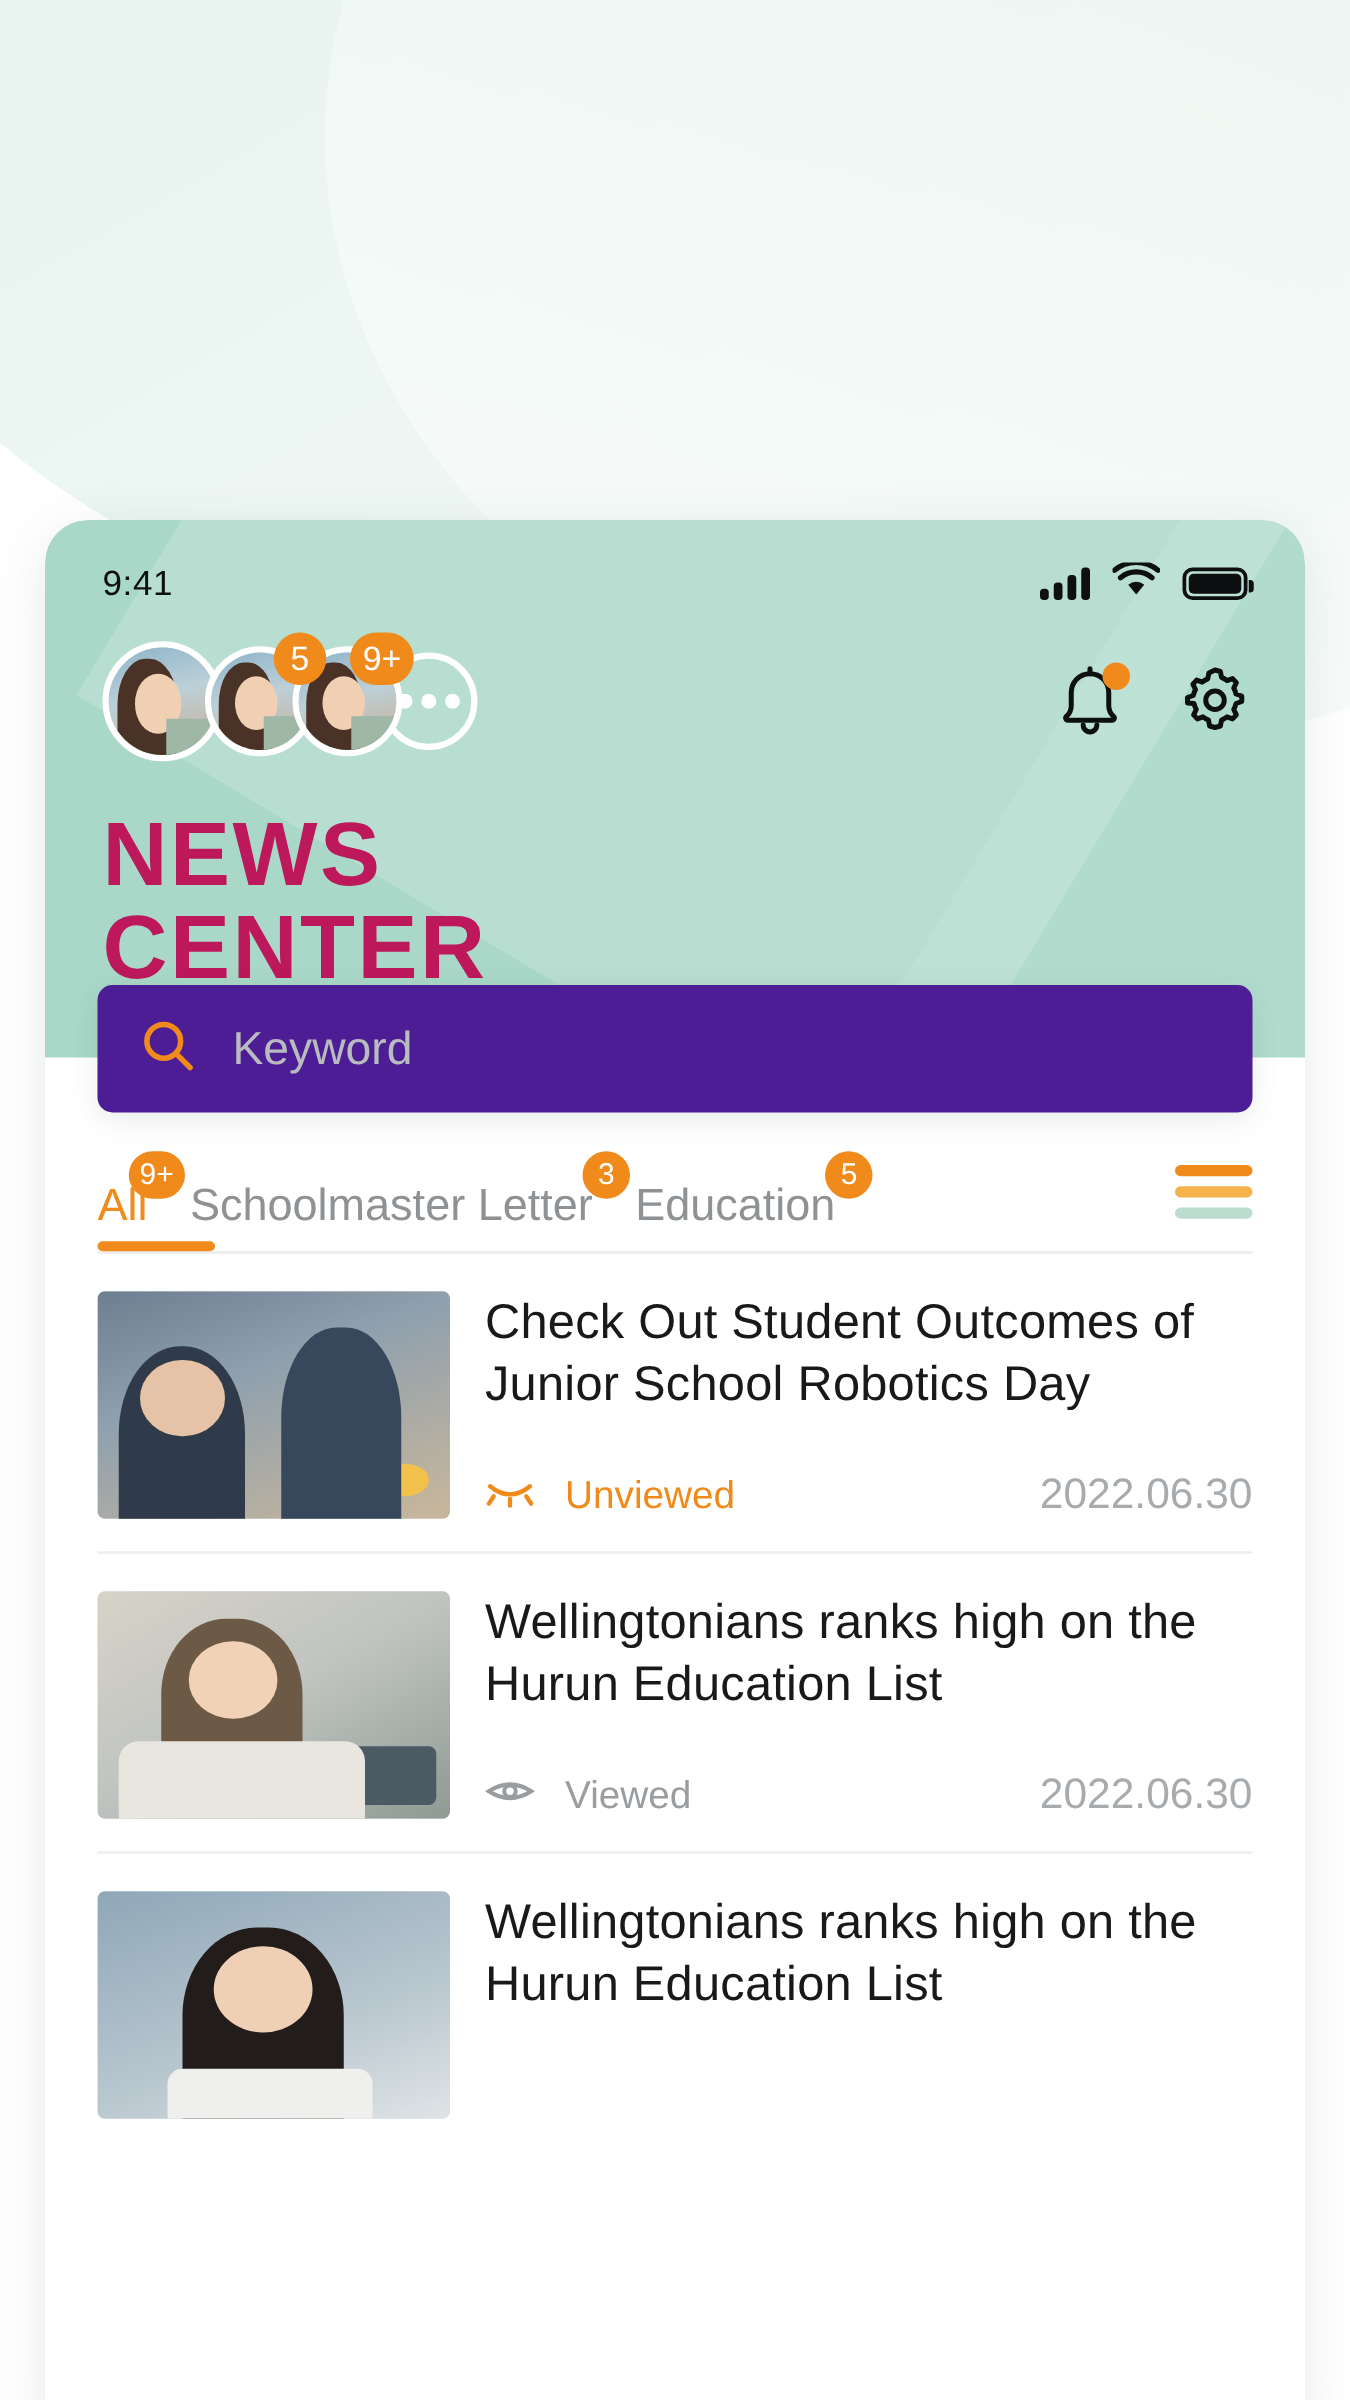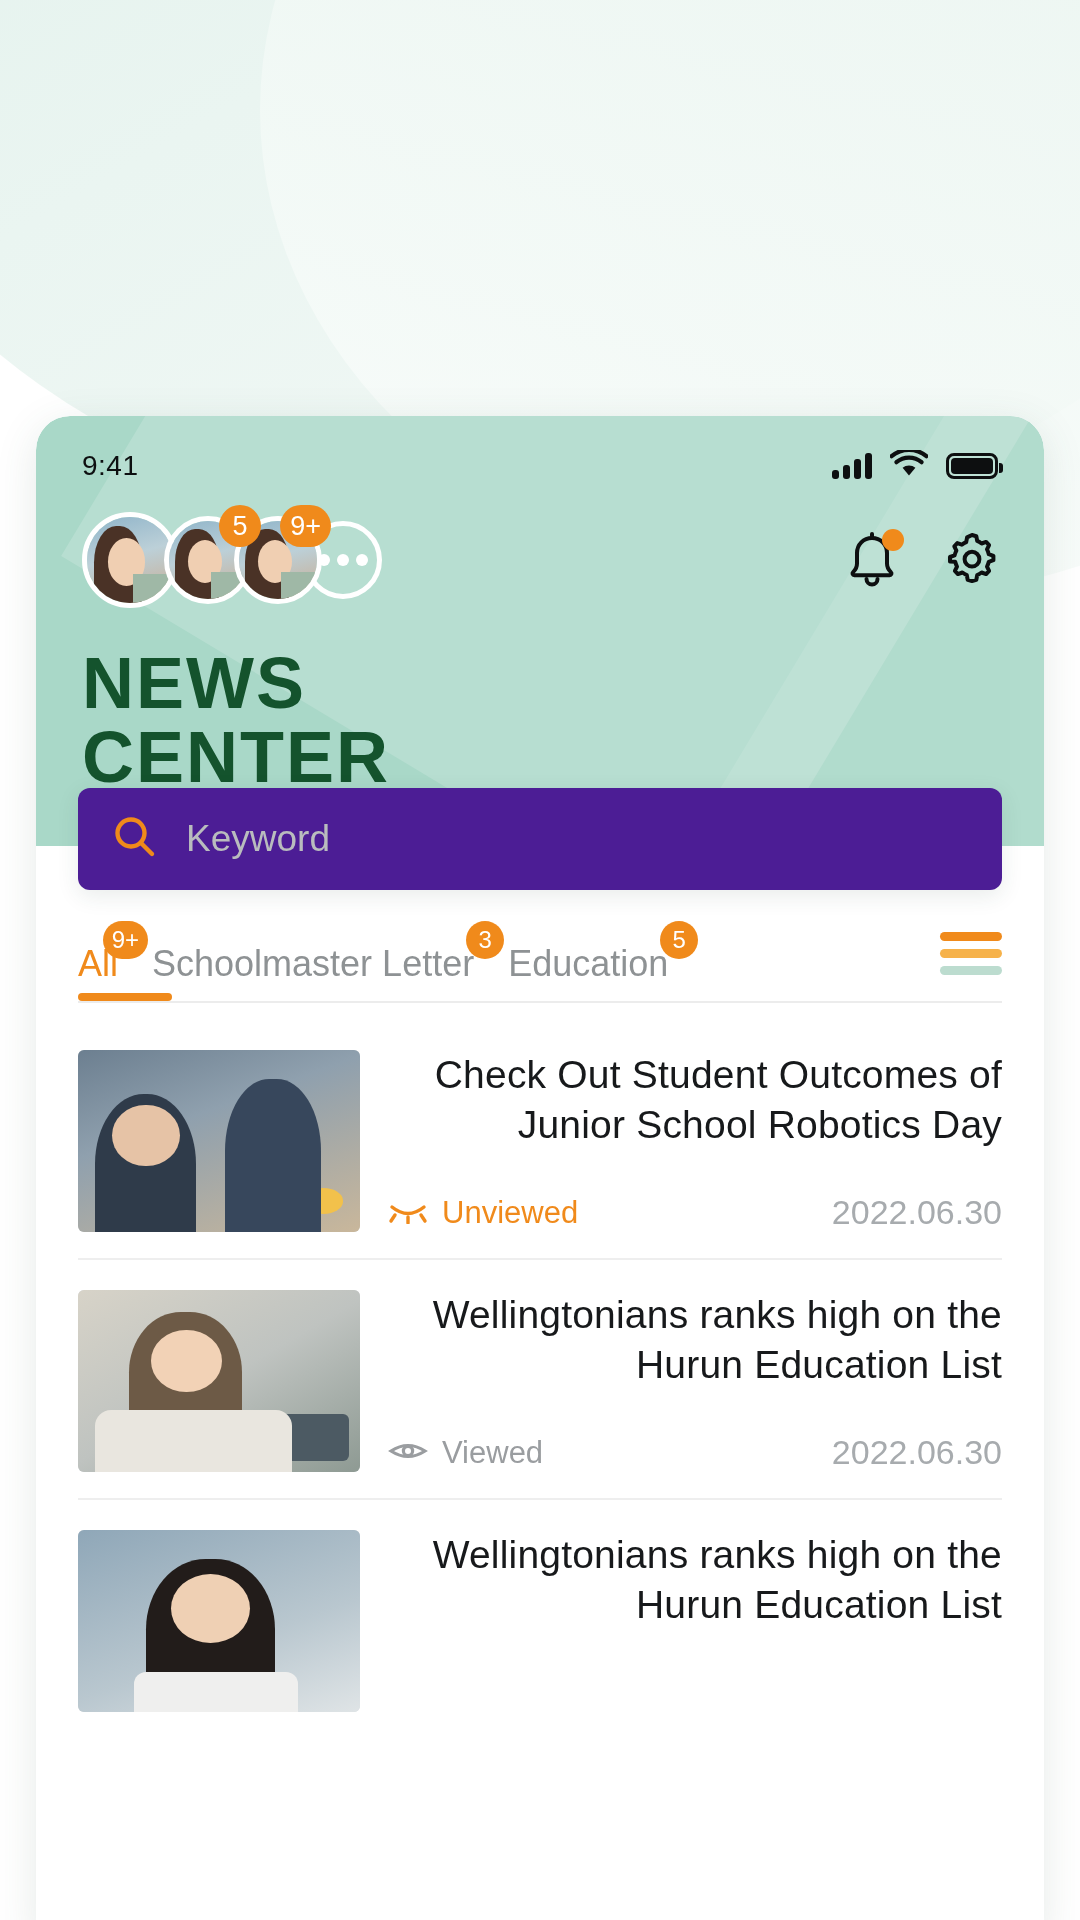--- a/index.html
+++ b/index.html
@@ -123,21 +123,21 @@
   .bell-dot {
     position:absolute; right:-4px; top:-2px; width:22px; height:22px;
     border-radius:50%; background:#f08a1b;
   }
 
   
   .hero-title {
     position:relative; z-index:3;
     margin:38px 0 0 46px;
     font-size:72px; line-height:74px; font-weight:800;
-    color:#14532d; letter-spacing:2px;
+    color:#be185d; letter-spacing:2px;
     font-family:"Liberation Sans",sans-serif;
   }
   .hero-title span { display:block; }
 
   
   .search-wrap { position:relative; z-index:6; margin-top:-58px; padding:0 42px; }
   .search-box {
     height:102px; background:#4c1d95; border-radius:12px;
     display:flex; align-items:center; padding:0 34px;
     box-shadow:0 6px 22px rgba(40,70,60,.10);
@@ -165,37 +165,37 @@
     font-size:24px; line-height:38px; text-align:center;
   }
   .tab-menu { margin-left:auto; margin-bottom:18px; width:62px; }
   .tab-menu i { display:block; height:9px; border-radius:5px; margin-bottom:8px; }
   .tab-menu i:nth-child(1){background:#f08a1b;}
   .tab-menu i:nth-child(2){background:#f6b24a;}
   .tab-menu i:nth-child(3){background:#bcdccf;}
   .tabs-rule { margin:0 42px; height:2px; background:#ececec; }
 
   
-  .news-list { padding:17px 42px;text-align:right; }
+  .news-list { padding:0 42px; }
   .news-item { display:flex; gap:28px; padding:30px 0 26px 0; position:relative; }
   .news-item + .news-item { border-top:2px solid #eeeeee; }
   .thumb {
     width:282px; height:182px; border-radius:6px; overflow:hidden;
     flex:0 0 auto; position:relative; background:#d9dde0;
   }
   .news-body { flex:1 1 auto; display:flex; flex-direction:column; }
   .news-title {
     font-size:39px; line-height:50px; color:#17191b; font-weight:400;
     letter-spacing:.2px;
   }
   .news-meta {
     margin-top:auto; display:flex; align-items:center; justify-content:space-between;
     padding-top:18px;
   }
-  .meta-left { display:flex; align-items:center; gap:14px; }
+  .meta-left { display:flex; align-items:center; gap:24px; }
   .meta-state { font-size:31px; }
   .meta-state.unviewed { color:#f08a1b; }
   .meta-state.viewed { color:#9a9da0; }
   .meta-date { font-size:34px; color:#a7abae; }
 
   
   .ph { position:absolute; inset:0; }
   .t1 { background:linear-gradient(160deg,#6c7f90 0%,#8fa0ae 38%,#c9b79b 100%); }
   .t1::before{content:"";position:absolute;left:6%;top:24%;width:36%;height:80%;border-radius:48% 48% 0 0;background:#2f3b4a;}
   .t1::after{content:"";position:absolute;left:52%;top:16%;width:34%;height:86%;border-radius:46% 46% 0 0;background:#37475c;}

